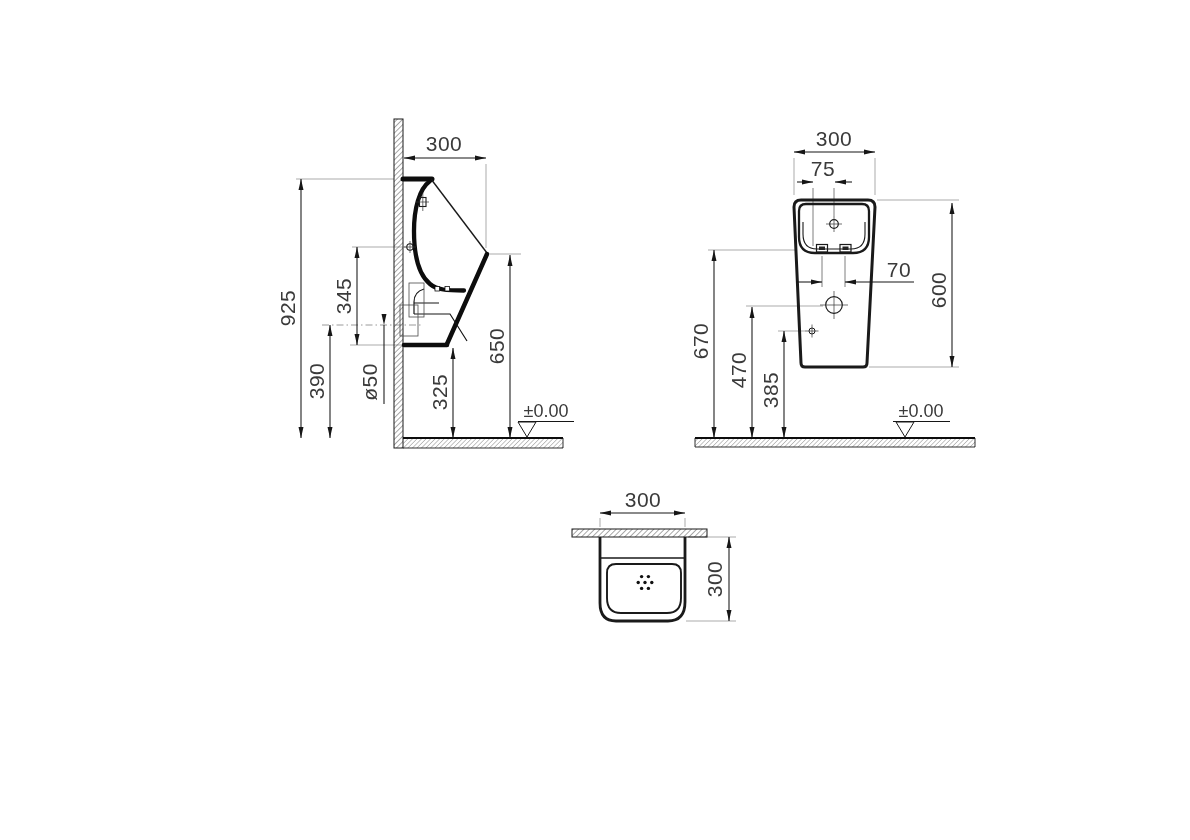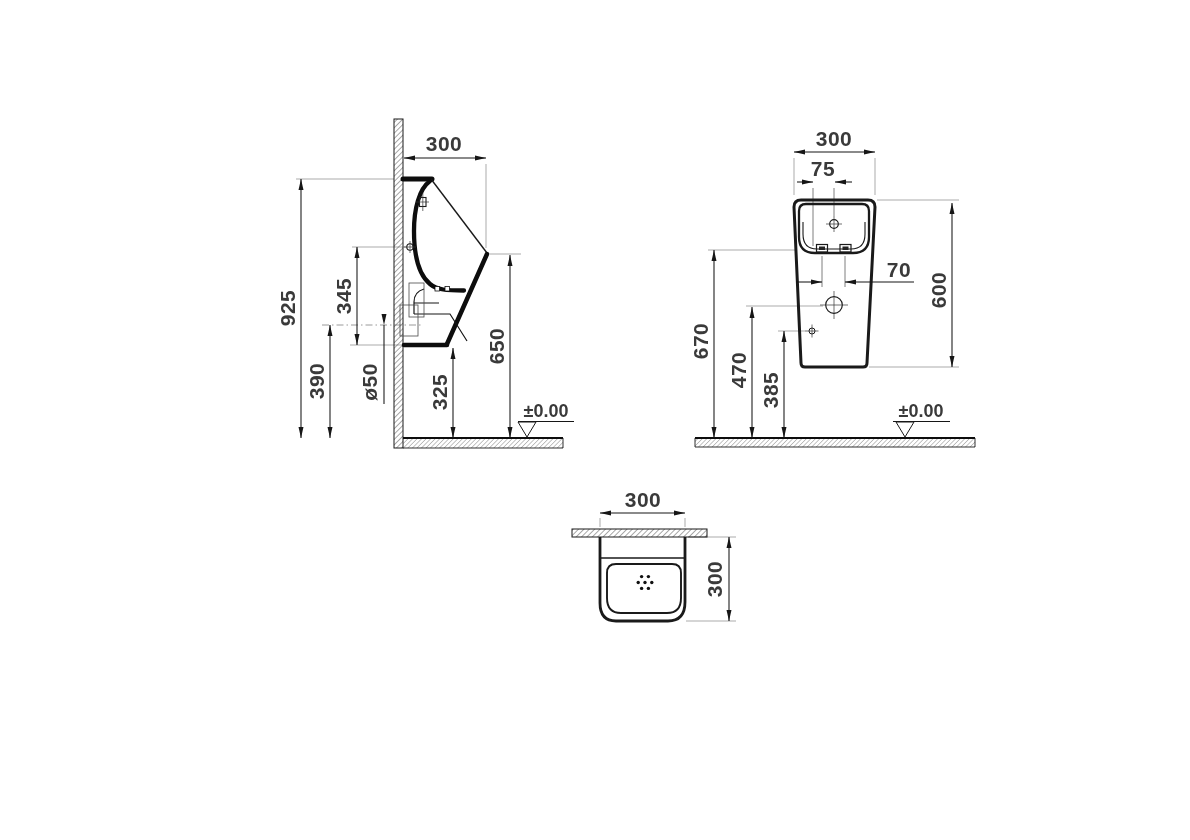--- a/index.html
+++ b/index.html
@@ -1,16 +1,16 @@
 <!DOCTYPE html>
 <html><head>
 <meta charset="utf-8">
 <style>
   html,body{margin:0;padding:0;background:#ffffff;}
-  .stage{position:relative;width:1190px;height:840px;background:#fff;overflow:hidden;font-weight:bold;}
+  .stage{position:relative;width:1190px;height:840px;background:#fff;overflow:hidden;}
   svg{position:absolute;left:0;top:0;}
   text{text-anchor:middle;}
   .dim{font-family:"Liberation Sans",sans-serif;font-size:21px;fill:#3a3a3a;letter-spacing:.5px;}
   .lvl{font-family:"Liberation Sans",sans-serif;font-size:18px;fill:#3a3a3a;}
   .thin{stroke:#161616;stroke-width:1.05;fill:none;}
   .ext{stroke:#ababab;stroke-width:1;fill:none;}
   .ext2{stroke:#6f6f6f;stroke-width:.9;fill:none;}
   .cl{stroke:#9a9a9a;stroke-width:1;fill:none;stroke-dasharray:7 3 1.5 3;}
   .arr{fill:#161616;stroke:none;}
   .thick{stroke:#0d0d0d;fill:none;stroke-linecap:round;stroke-linejoin:round;}

